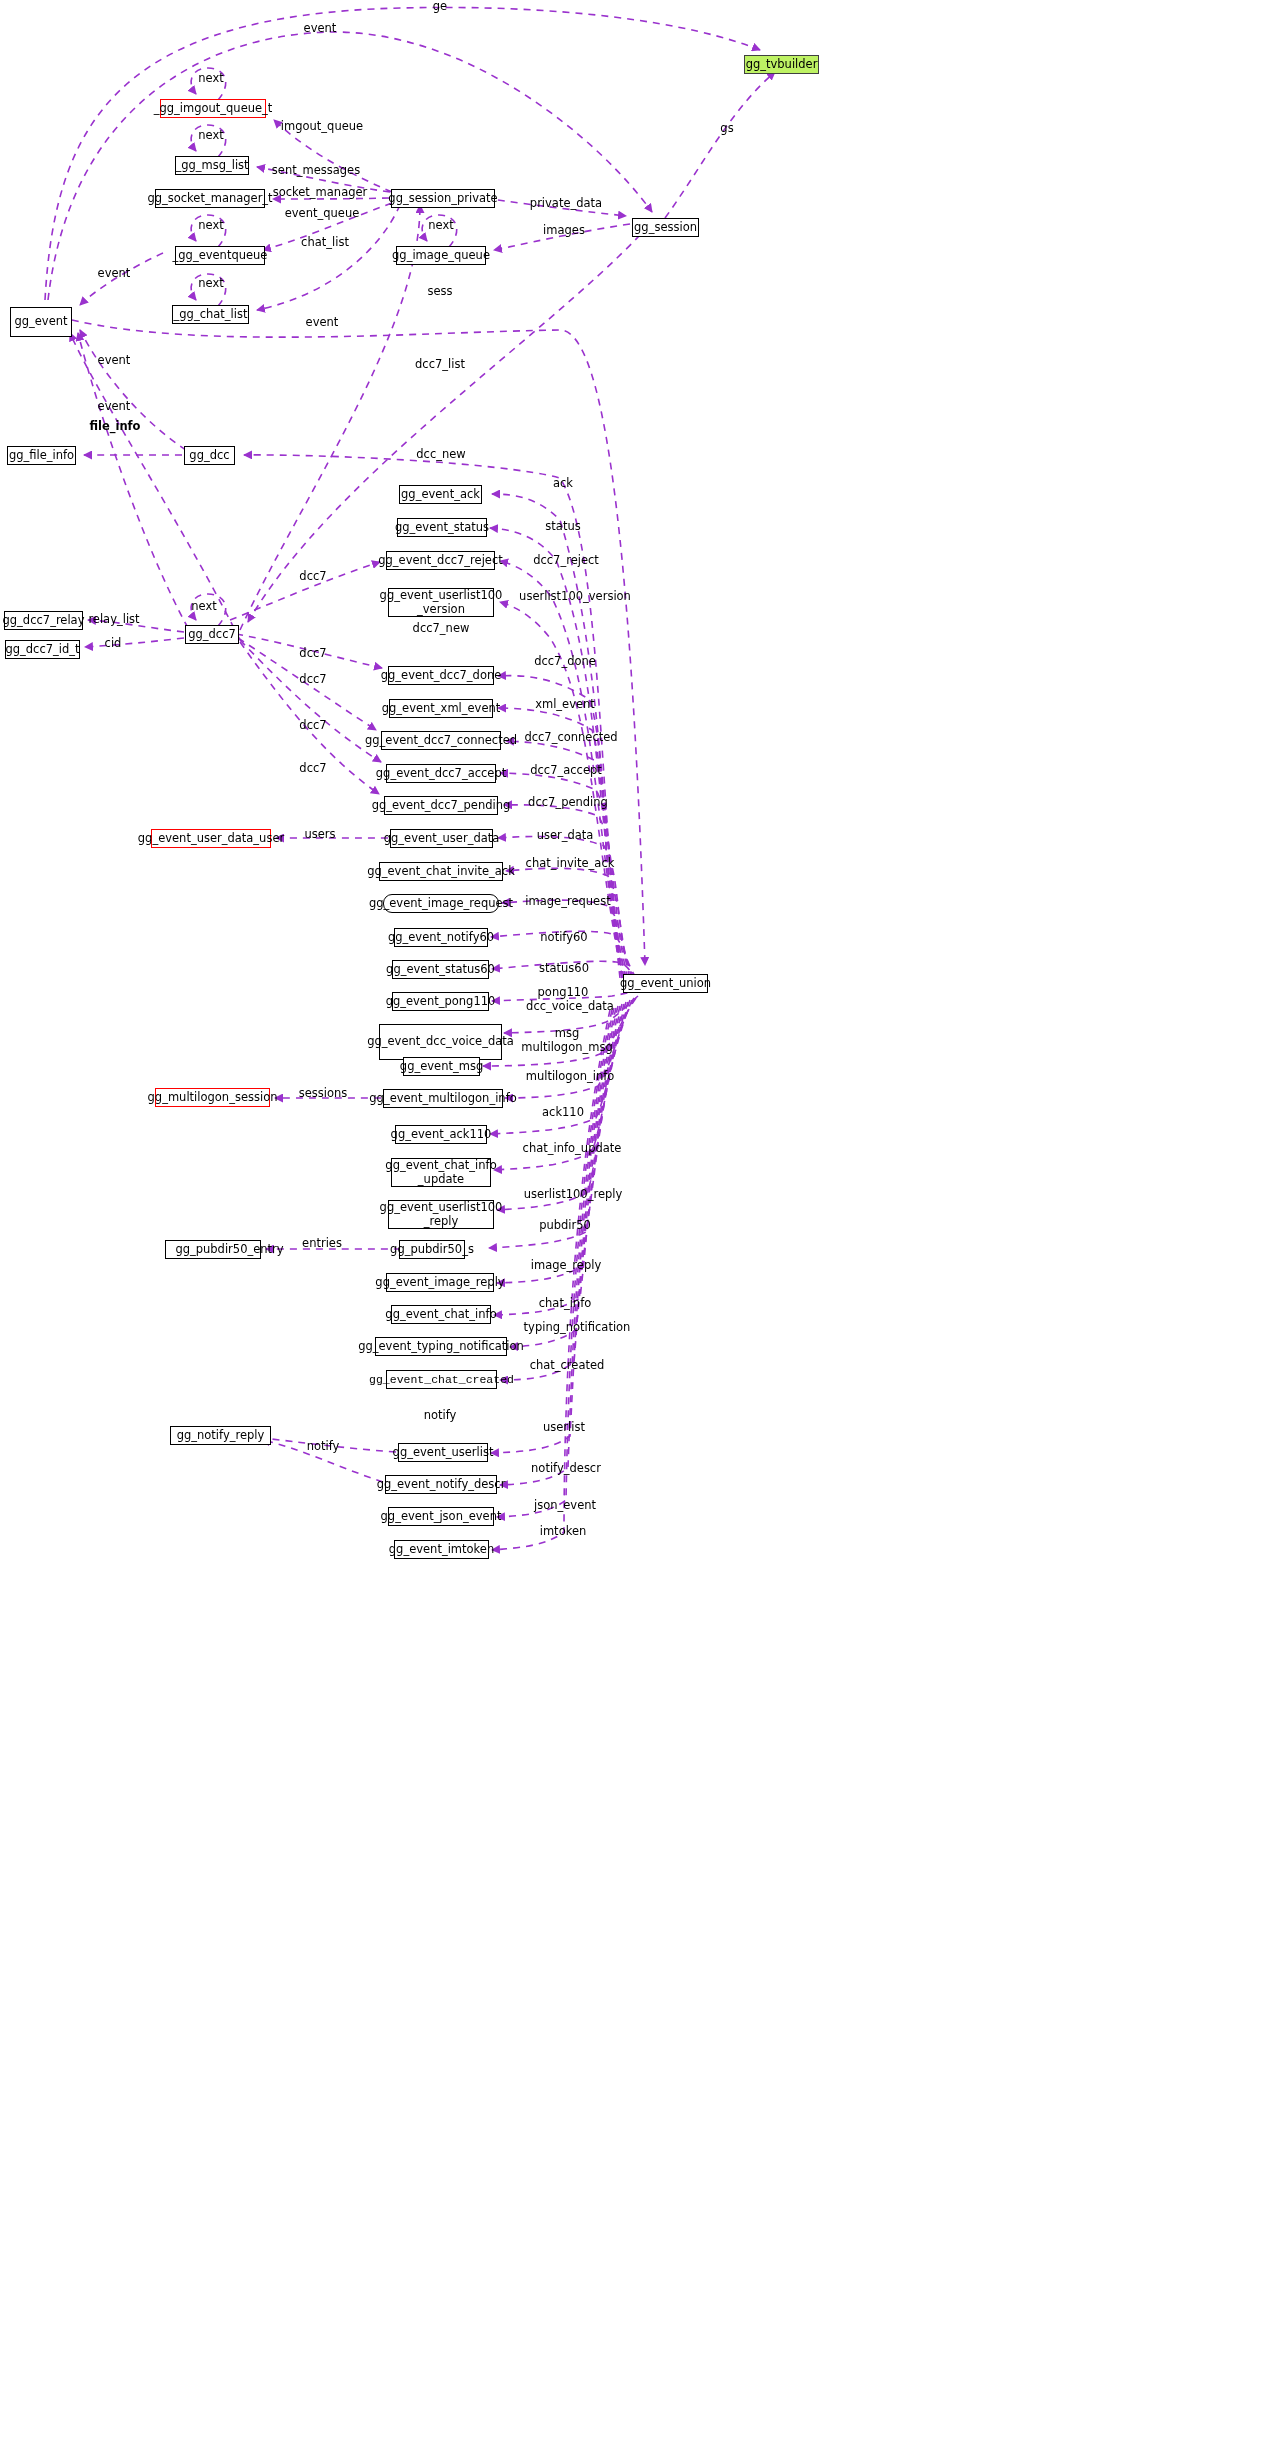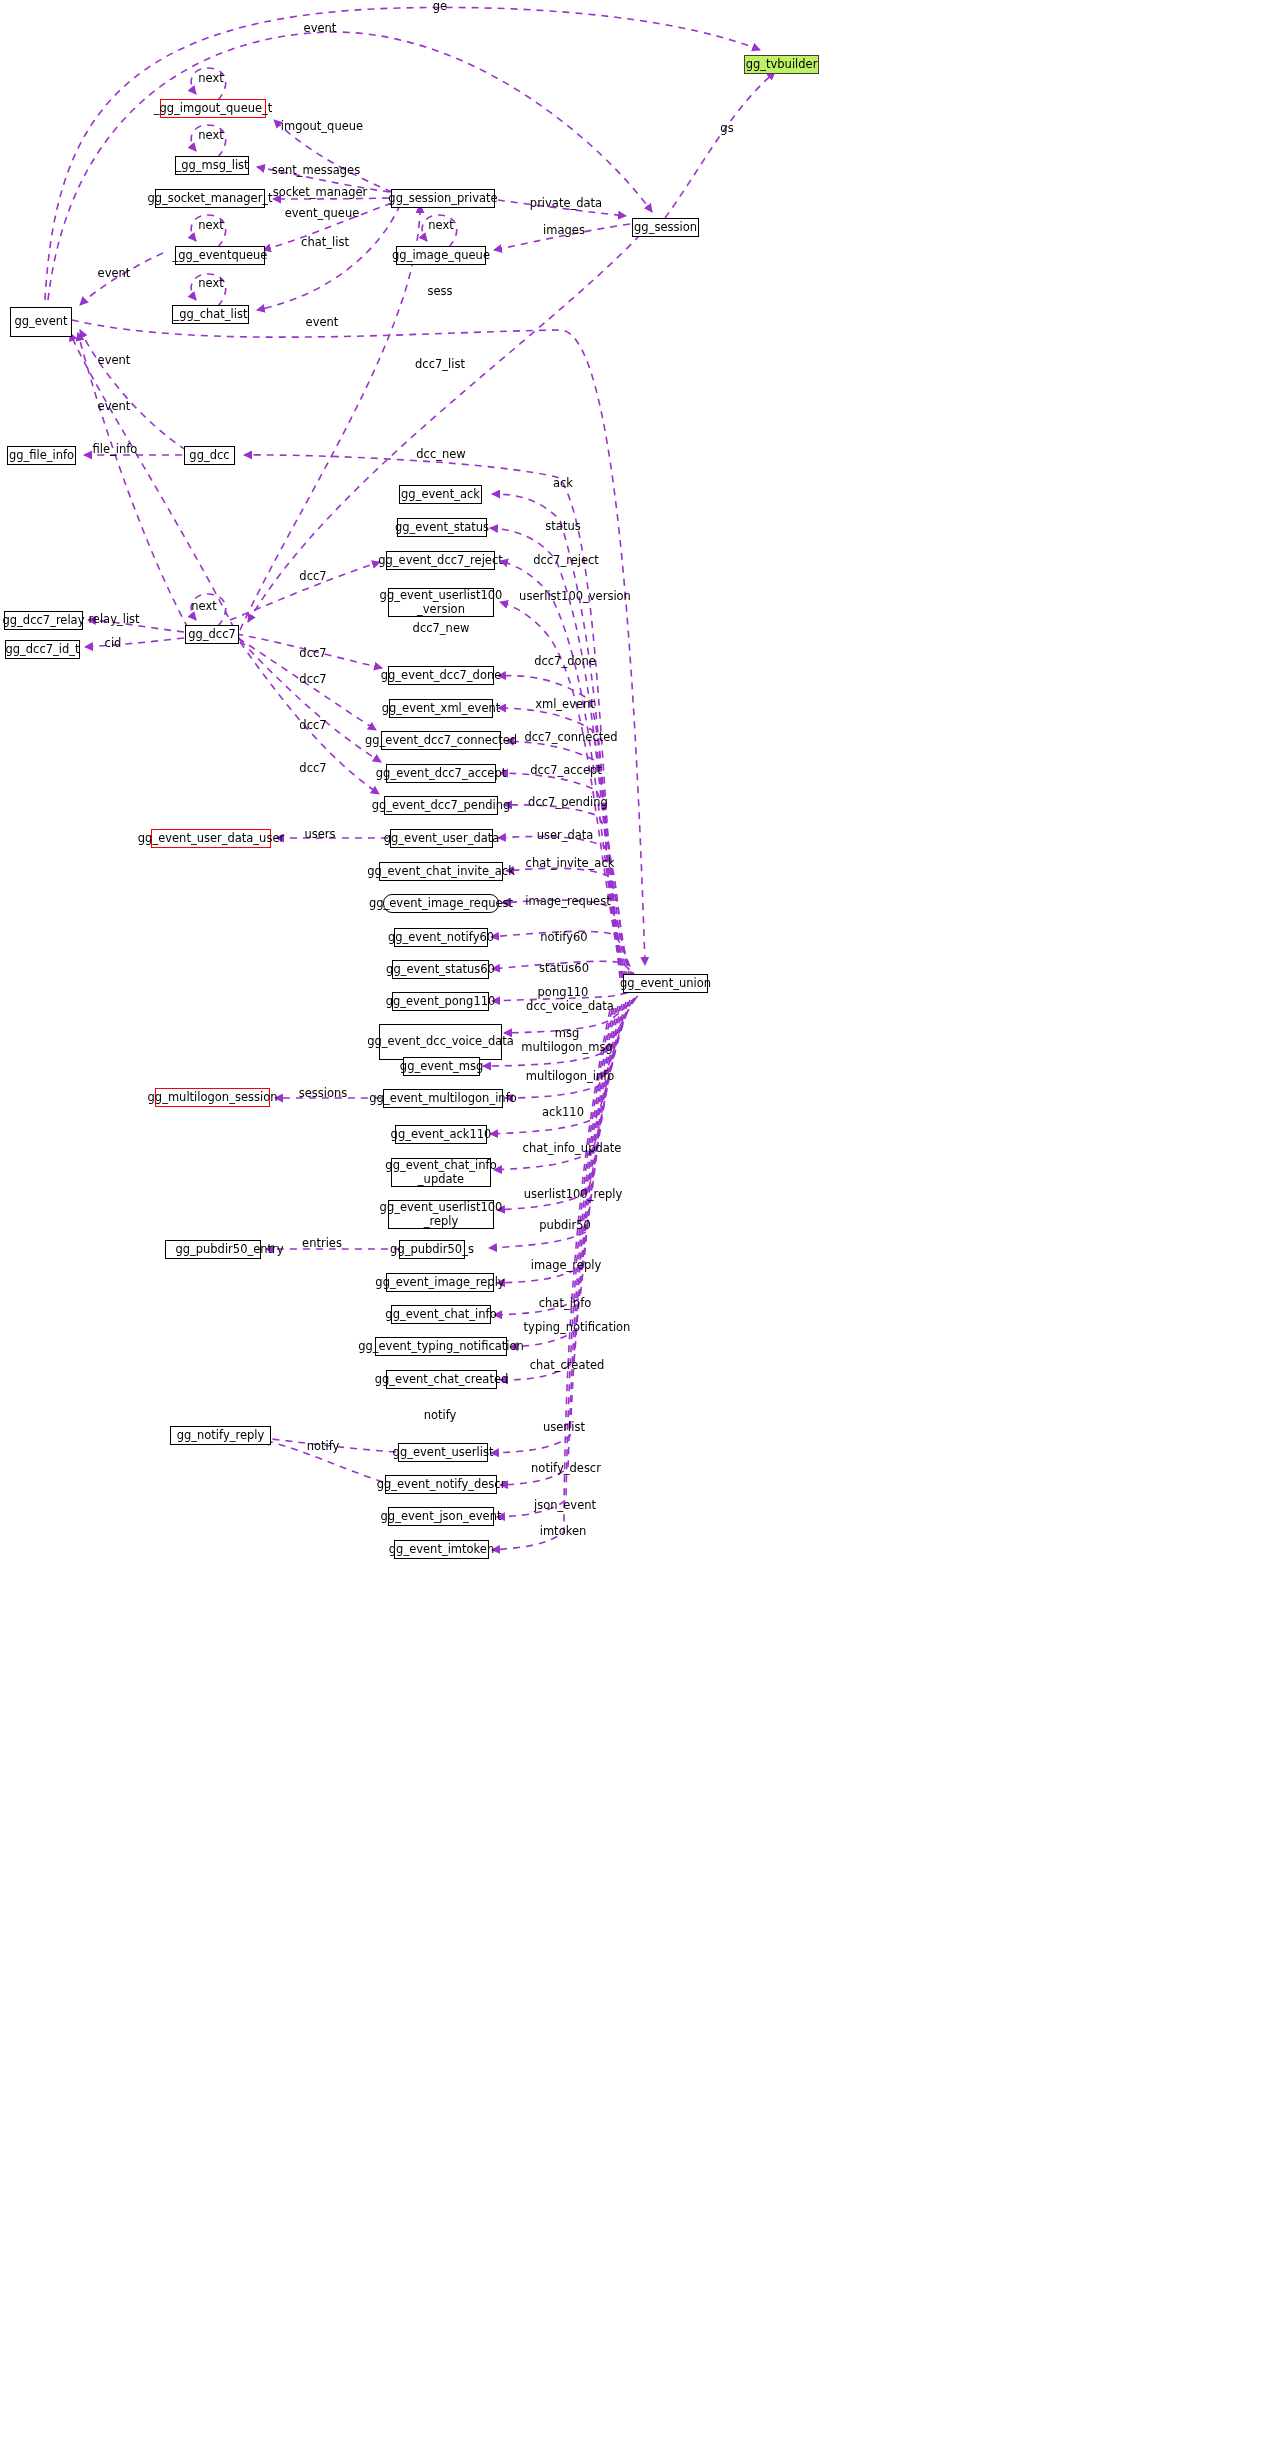--- a/index.html
+++ b/index.html
@@ -188,21 +188,21 @@
       <div class="node" style="left: 395px; top: 1125px; width: 92px; height: 19px;">gg_event_ack110</div>
       <div class="node" style="left: 391px; top: 1158px; width: 100px; height: 29px;">gg_event_chat_info
 _update</div>
       <div class="node" style="left: 388px; top: 1200px; width: 106px; height: 29px;">gg_event_userlist100
 _reply</div>
       <div class="node" style="left: 165px; top: 1240px; width: 96px; height: 19px; padding-left: 36px;">gg_pubdir50_entry</div>
       <div class="node" style="left: 399px; top: 1240px; width: 66px; height: 19px; text-align: center;">gg_pubdir50_s</div>
       <div class="node" style="left: 386px; top: 1273px; width: 108px; height: 19px;">gg_event_image_reply</div>
       <div class="node" style="left: 391px; top: 1305px; width: 100px; height: 19px;">gg_event_chat_info</div>
       <div class="node" style="left: 375px; top: 1337px; width: 132px; height: 19px;">gg_event_typing_notification</div>
-      <div class="node" style="left: 386px; top: 1370px; width: 111px; height: 19px;">gg_event_chat_created</div>
+      <div class="node" style="left: 386px; top: 1370px; width: 111px; height: 19px; font-family: Liberation Mono, monospace;">gg_event_chat_created</div>
       <div class="node" style="left: 170px; top: 1426px; width: 101px; height: 19px;">gg_notify_reply</div>
       <div class="node" style="left: 398px; top: 1443px; width: 90px; height: 19px;">gg_event_userlist</div>
       <div class="node" style="left: 385px; top: 1475px; width: 112px; height: 19px;">gg_event_notify_descr</div>
       <div class="node" style="left: 388px; top: 1507px; width: 106px; height: 19px;">gg_event_json_event</div>
       <div class="node" style="left: 394px; top: 1540px; width: 95px; height: 19px;">gg_event_imtoken</div>
     </div>
   <div id="label-layer">
       <span class="elabel" style="left: 440px; top: 0px;">ge</span>
       <span class="elabel" style="left: 320px; top: 22px;">event</span>
       <span class="elabel" style="left: 727px; top: 122px;">gs</span>
@@ -217,21 +217,21 @@
       <span class="elabel" style="left: 441px; top: 219px;">next</span>
       <span class="elabel" style="left: 564px; top: 224px;">images</span>
       <span class="elabel" style="left: 325px; top: 236px;">chat_list</span>
       <span class="elabel" style="left: 211px; top: 277px;">next</span>
       <span class="elabel" style="left: 114px; top: 267px;">event</span>
       <span class="elabel" style="left: 440px; top: 285px;">sess</span>
       <span class="elabel" style="left: 322px; top: 316px;">event</span>
       <span class="elabel" style="left: 114px; top: 354px;">event</span>
       <span class="elabel" style="left: 440px; top: 358px;">dcc7_list</span>
       <span class="elabel" style="left: 114px; top: 400px;">event</span>
-      <span class="elabel" style="left: 115px; top: 443px;">file_info</span>
+      <span class="elabel" style="left: 115px; top: 420px; font-weight: bold;">file_info</span>
       <span class="elabel" style="left: 441px; top: 448px;">dcc_new</span>
       <span class="elabel" style="left: 563px; top: 477px;">ack</span>
       <span class="elabel" style="left: 563px; top: 520px;">status</span>
       <span class="elabel" style="left: 566px; top: 554px;">dcc7_reject</span>
       <span class="elabel" style="left: 575px; top: 590px;">userlist100_version</span>
       <span class="elabel" style="left: 313px; top: 570px;">dcc7</span>
       <span class="elabel" style="left: 114px; top: 613px;">relay_list</span>
       <span class="elabel" style="left: 204px; top: 600px;">next</span>
       <span class="elabel" style="left: 441px; top: 622px;">dcc7_new</span>
       <span class="elabel" style="left: 113px; top: 637px;">cid</span>

